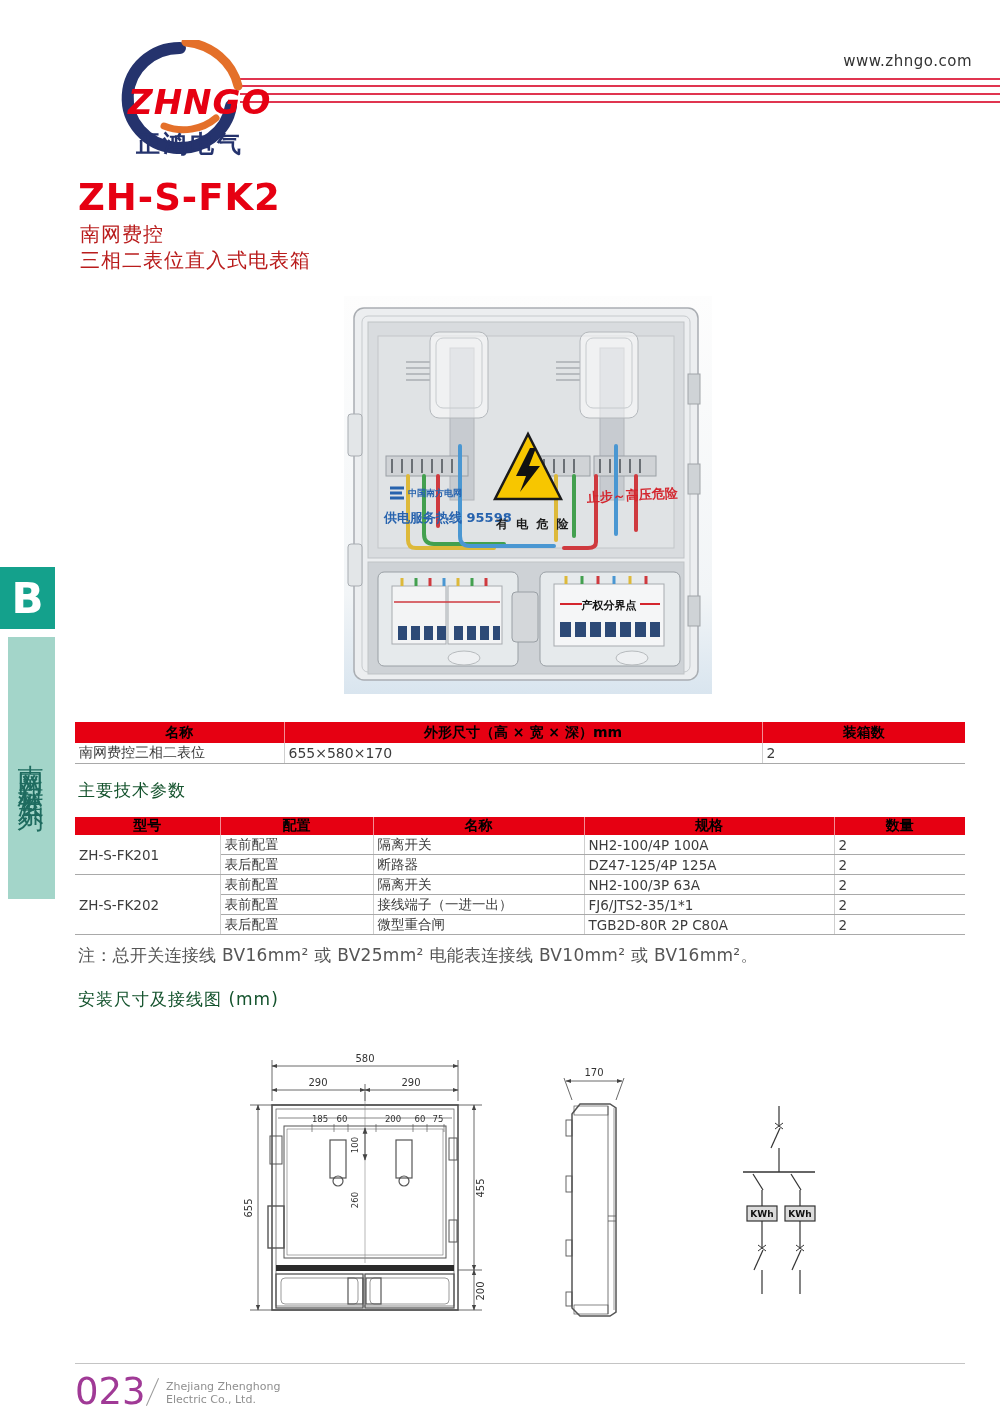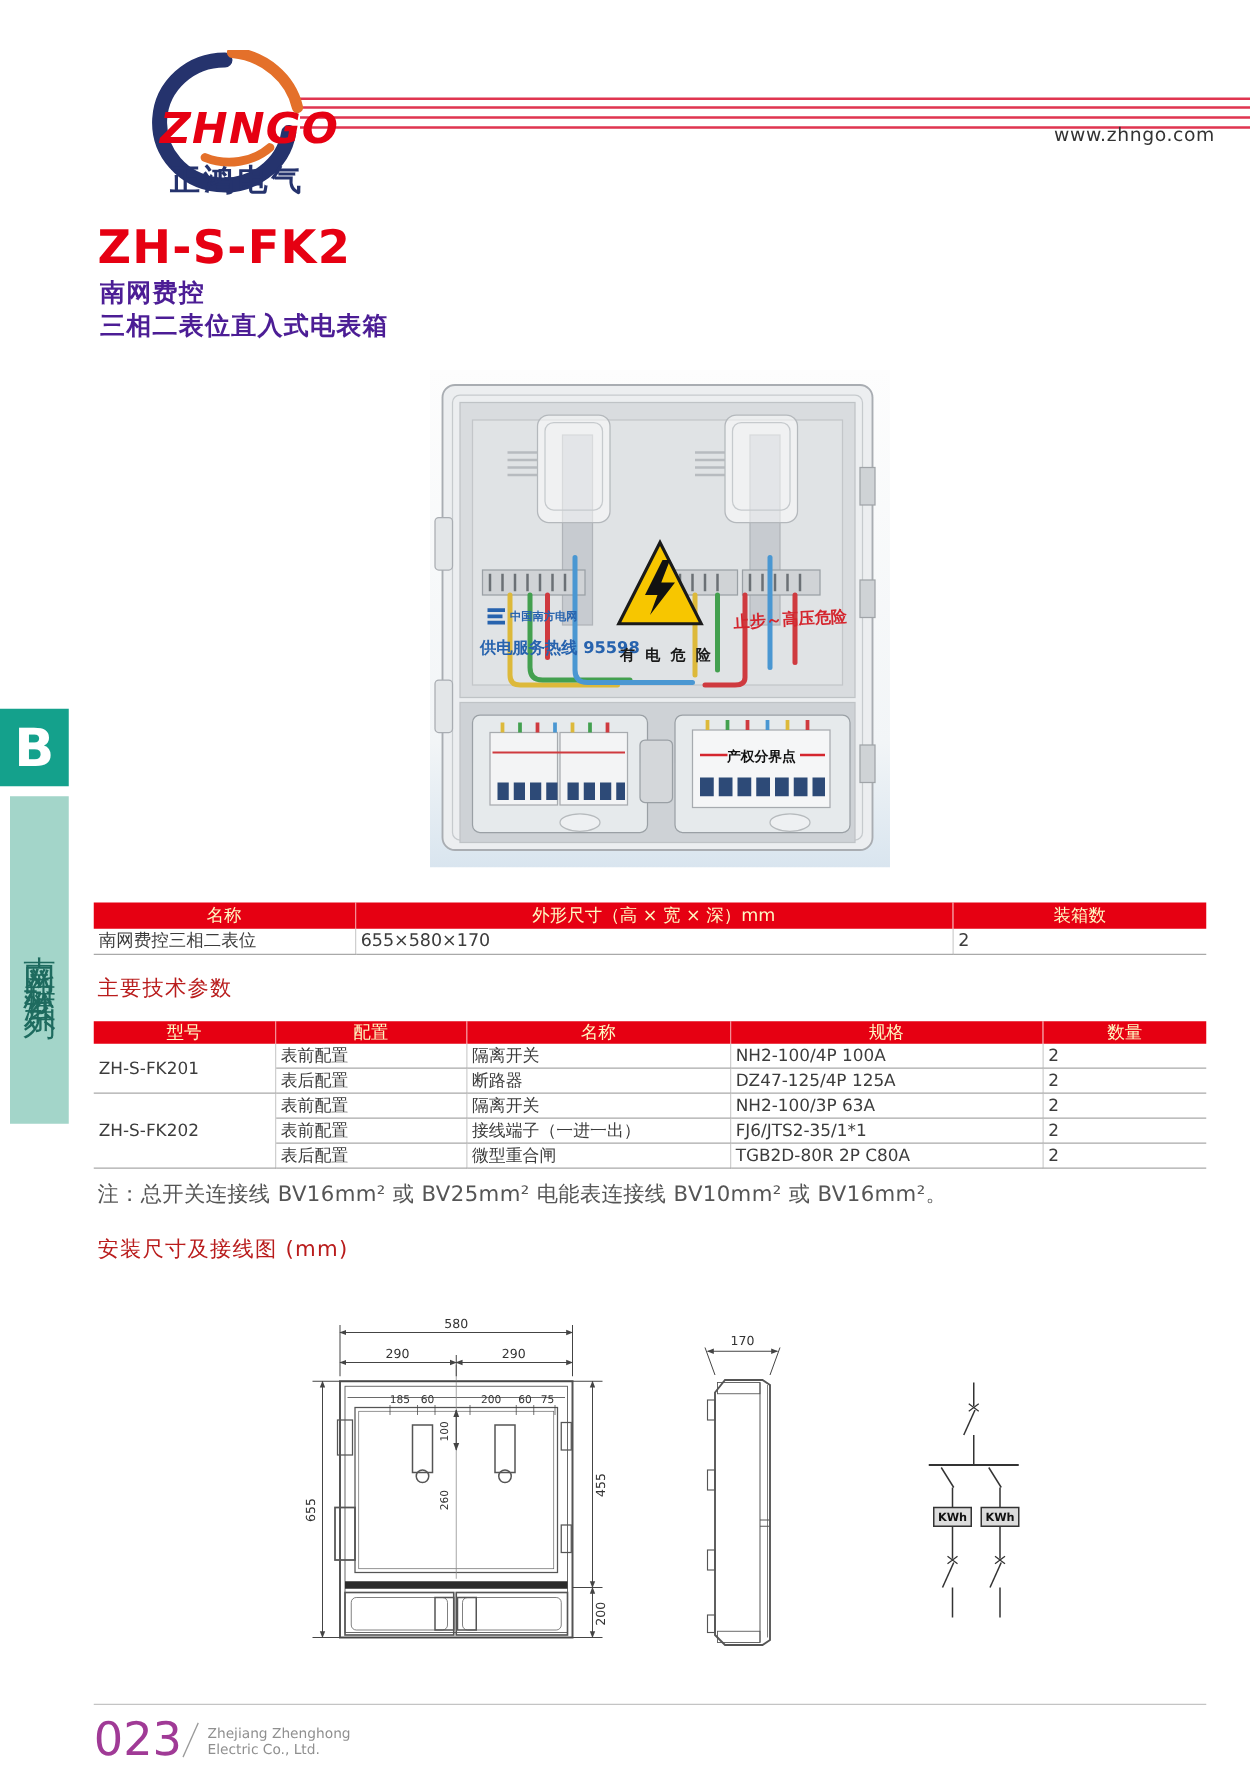--- a/index.html
+++ b/index.html
@@ -2,45 +2,45 @@
 <html><head>
 <meta charset="utf-8">
 <style>
   html,body{margin:0;padding:0;background:#fff;}
   .page{position:relative;width:1000px;height:1425px;background:#fff;overflow:hidden;
         font-family:"DejaVu Sans","Liberation Sans",sans-serif;color:#333;}
   .abs{position:absolute;}
 
   
   .redline{position:absolute;left:240px;right:0;height:2px;background:#e03550;}
-  .website{position:absolute;top:52px;right:28px;font-size:15px;color:#333;letter-spacing:.5px;margin-top:47px;}
+  .website{position:absolute;top:52px;right:28px;font-size:15px;color:#333;letter-spacing:.5px;}
 
   
   .model-title{position:absolute;left:78px;top:176px;font-size:37px;font-weight:bold;color:#e60012;letter-spacing:1px;}
-  .subtitle{position:absolute;left:80px;font-size:20px;color:#4c1d95;letter-spacing:1px;font-weight:bold;}
+  .subtitle{position:absolute;left:80px;font-size:20px;color:#b91c1c;letter-spacing:1px;}
 
   
   .tab-b{position:absolute;left:0;top:567px;width:55px;height:62px;background:#14a18c;
          display:flex;align-items:center;justify-content:center;color:#fff;font-size:42px;font-weight:bold;}
   .tab-strip{position:absolute;left:8px;top:637px;width:47px;height:262px;background:#a3d5c9;
          display:flex;align-items:center;justify-content:center;}
   .tab-strip span{writing-mode:vertical-rl;font-size:26px;color:#1e6b5f;letter-spacing:7px;font-weight:500;}
 
   
   table{border-collapse:collapse;table-layout:fixed;width:890px;font-size:14px;}
-  th{background:#e60012;color:#fef9c3;font-weight:normal;height:21px;padding:0 20px;
+  th{background:#e60012;color:#000000;font-weight:bold;height:21px;padding:0 20px;
      border-right:1px solid rgba(255,255,255,.55);}
   th:last-child{border-right:none;}
   td{height:20px;padding:0 4px;border-bottom:1px solid #a9a9a9;
      border-right:1px solid #cfcfcf;color:#3c3c3c;}
   td:last-child{border-right:none;}
   .tbl2 th{height:16px;font-size:14px;margin-top:33px;}
   .tbl2 td{height:19px;font-size:13.5px;}
 
-  .sec-heading{position:absolute;left:78px;font-size:17px;color:#b91c1c;letter-spacing:1px;}
+  .sec-heading{position:absolute;left:78px;font-size:17px;color:#14532d;letter-spacing:1px;}
   .note{position:absolute;left:78px;top:944px;font-size:17px;color:#555;letter-spacing:.3px;}
 
   
   .footer-line{position:absolute;left:75px;top:1363px;width:890px;height:1px;background:#c4c4c4;}
   .page-num{position:absolute;left:75px;top:1370px;font-size:37px;color:#a03a96;text-align:right;}
   .footer-slash{position:absolute;left:152px;top:1377px;width:1px;height:30px;background:#9a9a9a;transform:rotate(24deg);}
   .company{position:absolute;left:166px;top:1380px;font-size:11px;line-height:13px;color:#8f8f8f;}
 
   svg text{font-family:"DejaVu Sans","Liberation Sans",sans-serif;}
 </style>

